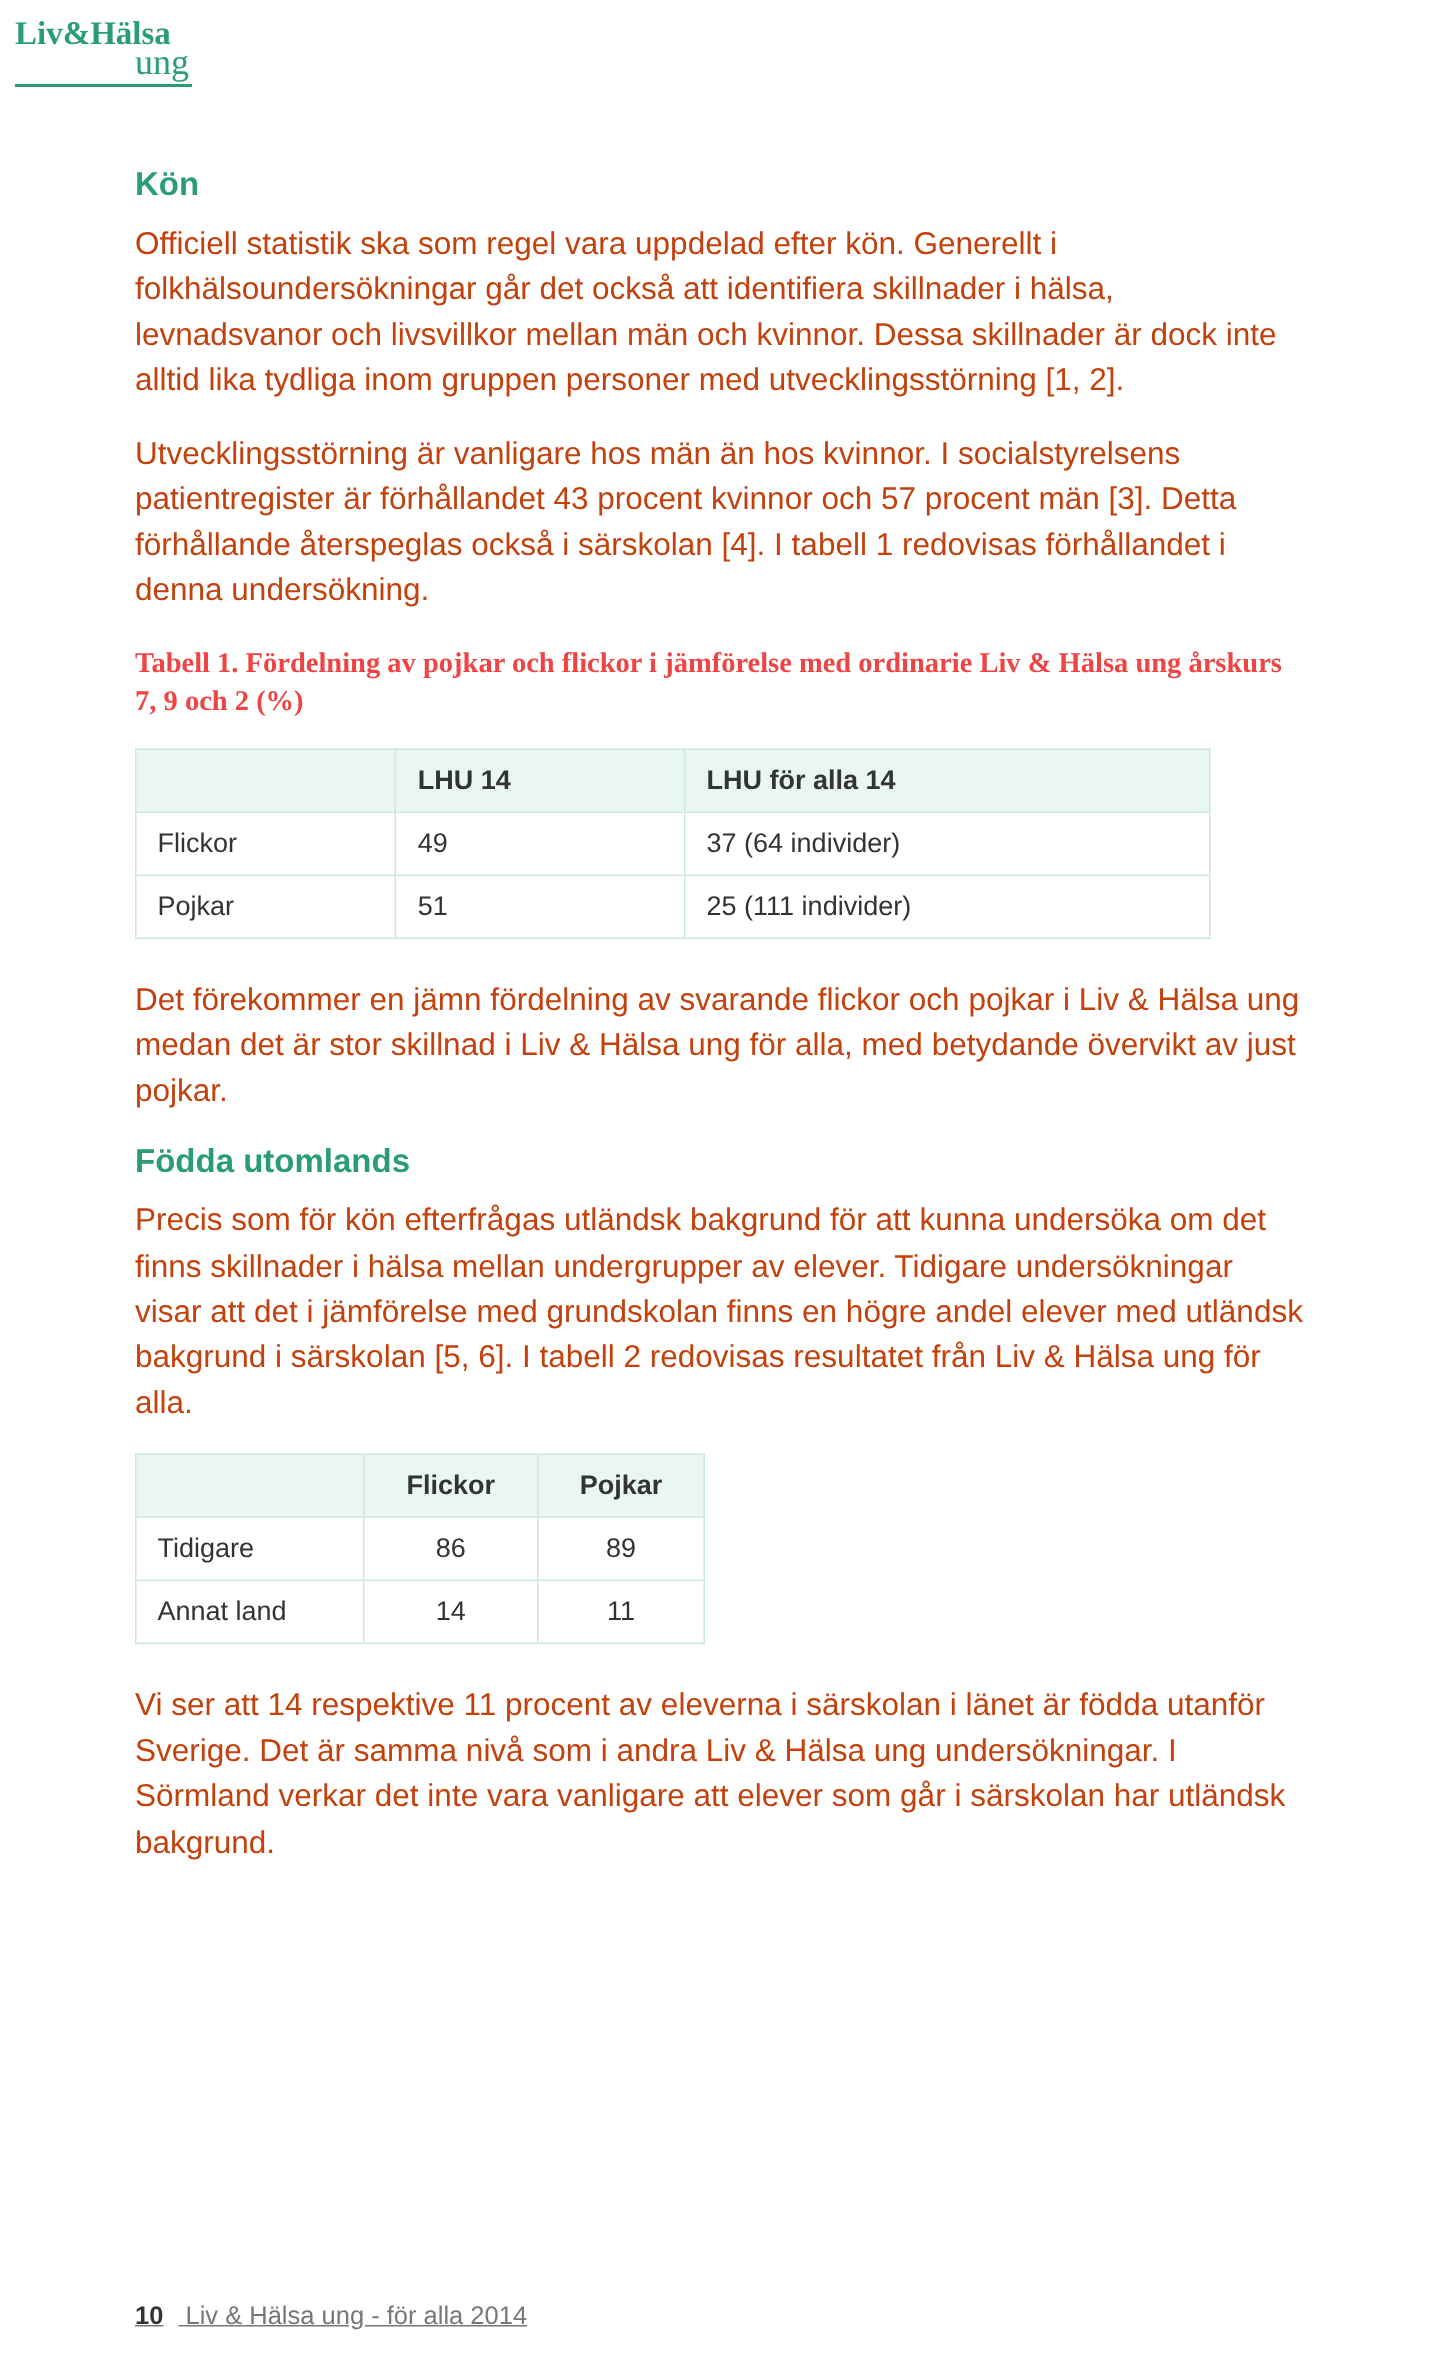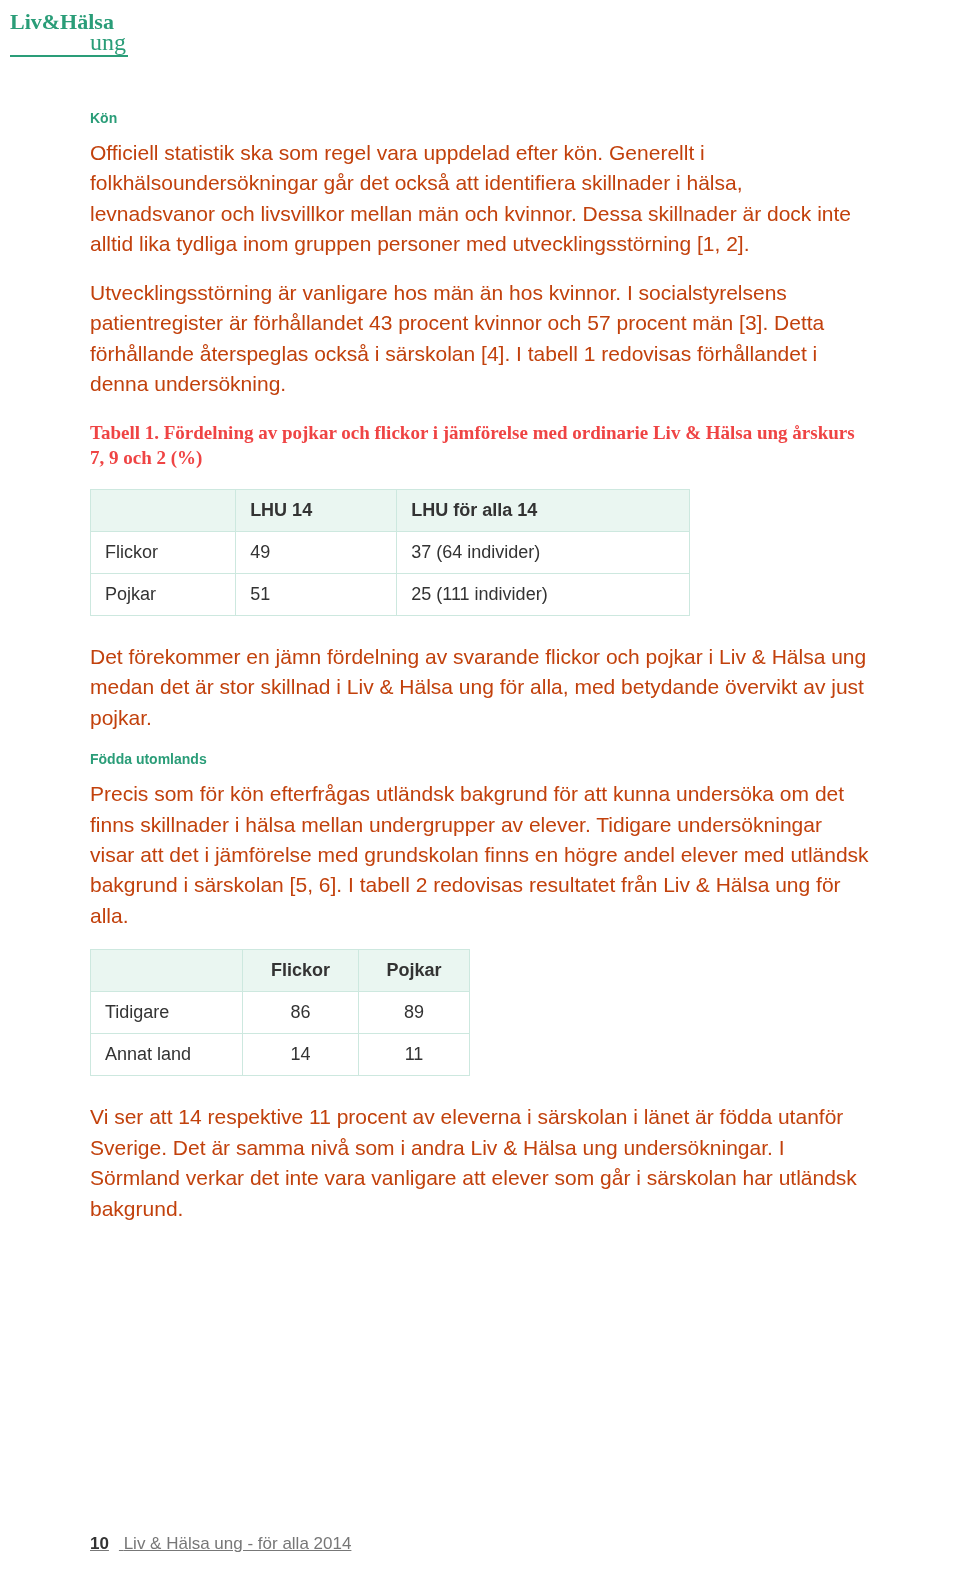--- a/index.html
+++ b/index.html
@@ -35,21 +35,21 @@
   }
   .logo-underline {
     height: 2px;
     background: #2a9d78;
     margin-top: 2px;
     width: 118px;
   }
   .content { padding-top: 80px; }
   h3.green {
     color: #2a9d78;
-    font-size: 14px;
+    font-size: 22px;
     font-weight: bold;
     margin-bottom: 12px;
     margin-top: 10px;
   }
   p {
     font-size: 21px;
     line-height: 1.45;
     margin-bottom: 18px;
     color: #c2410c;
   }
@@ -59,21 +59,21 @@
     font-weight: bold;
     color: #ef4444;
     margin: 20px 0 18px 0;
     line-height: 1.35;
   }
   table {
     border-collapse: collapse;
     margin-bottom: 26px;
     font-size: 18px;
   }
-  table.t1 { width: 600px; }
+  table.t1 { width: 717px; }
   table.t2 { width: 380px; }
   th, td {
     border: 1px solid #cde8df;
     padding: 10px 14px;
     text-align: left;
     color: #333;
     font-weight: normal;
   }
   th {
     background: #eaf6f1;

